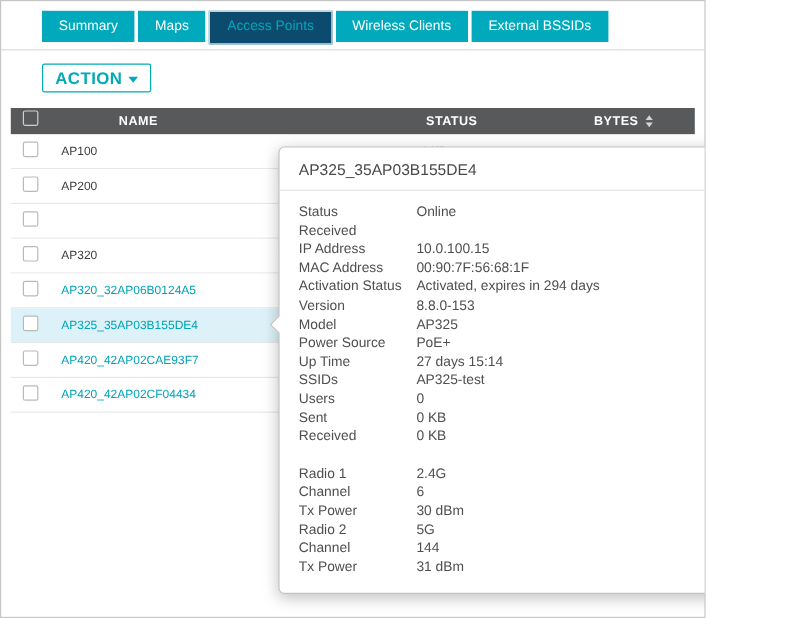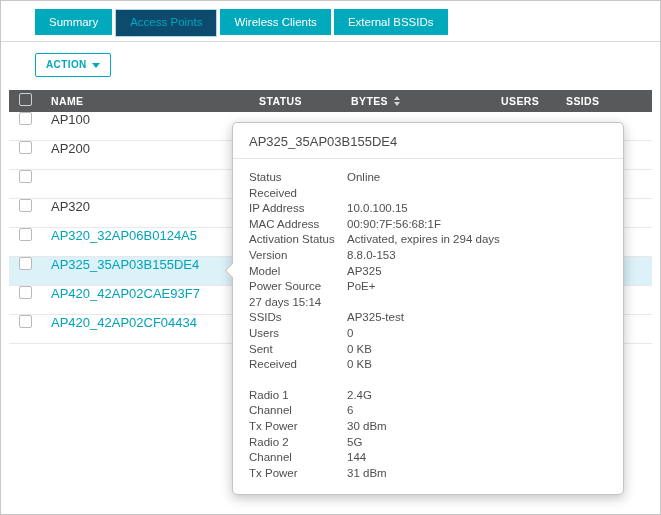--- a/index.html
+++ b/index.html
@@ -1,33 +1,33 @@
 <!DOCTYPE html>
 <html><head>
 <meta charset="utf-8">
 <style>
   html,body{margin:0;padding:0;background:#fff;}
   body{font-family:"Liberation Sans","DejaVu Sans",sans-serif;}
-  .screen{position:relative;width:661px;height:515px;box-sizing:border-box;border:1px solid #c6c6c6;background:#fff;overflow:hidden;}
+  .screen{position:relative;width:588px;height:515px;box-sizing:border-box;border:1px solid #c6c6c6;background:#fff;overflow:hidden;}
 
   
   .tabs{position:absolute;top:8px;left:34px;display:flex;gap:3px;z-index:2;}
   .tab{height:26px;line-height:26px;padding:0 14px;background:#00a9bb;color:#fff;font-size:11.5px;cursor:pointer;white-space:nowrap;}
   .tab.active{background:#0c4a6e;color:#00a9bb;border:1px solid #aadbe4;line-height:24px;}
   .strip-divider{position:absolute;top:40px;left:0;right:0;height:1px;background:#dadada;}
 
   
-  .action-btn{position:absolute;top:52px;left:34px;height:24px;line-height:22px;box-sizing:border-box;padding:0 10px;border:1px solid #00a9bb;border-radius:2px;background:#fff;color:#00a9bb;font-size:10px;font-weight:bold;letter-spacing:.4px;cursor:pointer;}
+  .action-btn{position:absolute;top:52px;left:34px;height:24px;line-height:22px;box-sizing:border-box;padding:0 10px;border:1px solid #00a9bb;border-radius:2px;background:#fff;color:#00a9bb;font-size:14px;font-weight:bold;letter-spacing:.4px;cursor:pointer;}
   .caret{display:inline-block;margin-left:5px;width:0;height:0;border-left:4px solid transparent;border-right:4px solid transparent;border-top:5px solid #00a9bb;vertical-align:middle;}
 
   
   .table{position:absolute;top:89px;left:8px;right:8px;}
-  .thead{display:flex;align-items:center;height:22px;background:#58595b;color:#fff;}
+  .thead{display:flex;align-items:center;height:22px;background:#58595b;color:#fff;gap:48px;}
   .th{font-size:10.5px;font-weight:bold;letter-spacing:.4px;cursor:pointer;}
-  .row{display:flex;height:28px;border-bottom:1px solid #e8e8e8;font-size:13px;color:#3c3c3c;background:#fff;}
+  .row{display:flex;align-items:center;height:28px;border-bottom:1px solid #e8e8e8;font-size:10px;color:#3c3c3c;background:#fff;}
   .row.selected{background:#dcf2f8;}
   .cell{box-sizing:border-box;padding:0 8px;}
   .col-check{width:34px;flex:none;padding:0 0 0 10px;}
   .col-name{width:208px;flex:none;}
   .col-status{width:80px;flex:none;}
   .col-bytes{width:150px;flex:none;display:flex;align-items:center;margin-left:12px;}
   .col-users{width:65px;flex:none;}
   .col-ssids{flex:1;}
   .name.link{color:#00a3b8;cursor:pointer;}
   .checkbox{display:inline-block;width:13px;height:13px;box-sizing:border-box;border:1px solid #b9b9b9;background:#fff;border-radius:2px;cursor:pointer;}
@@ -47,20 +47,21 @@
   .kv .v{flex:1;}
   .spacer{height:15px;}
 </style>
 </head>
 <body>
 
 <div class="screen">
 
   <div class="tabs">
     <div class="tab">Summary</div>
+    <div class="tab">Maps</div>
     <div class="tab active">Access Points</div>
     <div class="tab">Wireless Clients</div>
     <div class="tab">External BSSIDs</div>
   </div>
   <div class="strip-divider"></div>
 
   <div class="action-btn">
     <span>ACTION</span><span class="caret"></span>
   </div>
 
@@ -182,20 +183,21 @@
         </div>
       <div class="kv">
           <span class="k">Model</span>
           <span class="v">AP325</span>
         </div>
       <div class="kv">
           <span class="k">Power Source</span>
           <span class="v">PoE+</span>
         </div>
       <div class="kv">
+          <span class="k">Up Time</span>
           <span class="v">27 days 15:14</span>
         </div>
       <div class="kv">
           <span class="k">SSIDs</span>
           <span class="v">AP325-test</span>
         </div>
       <div class="kv">
           <span class="k">Users</span>
           <span class="v">0</span>
         </div>

